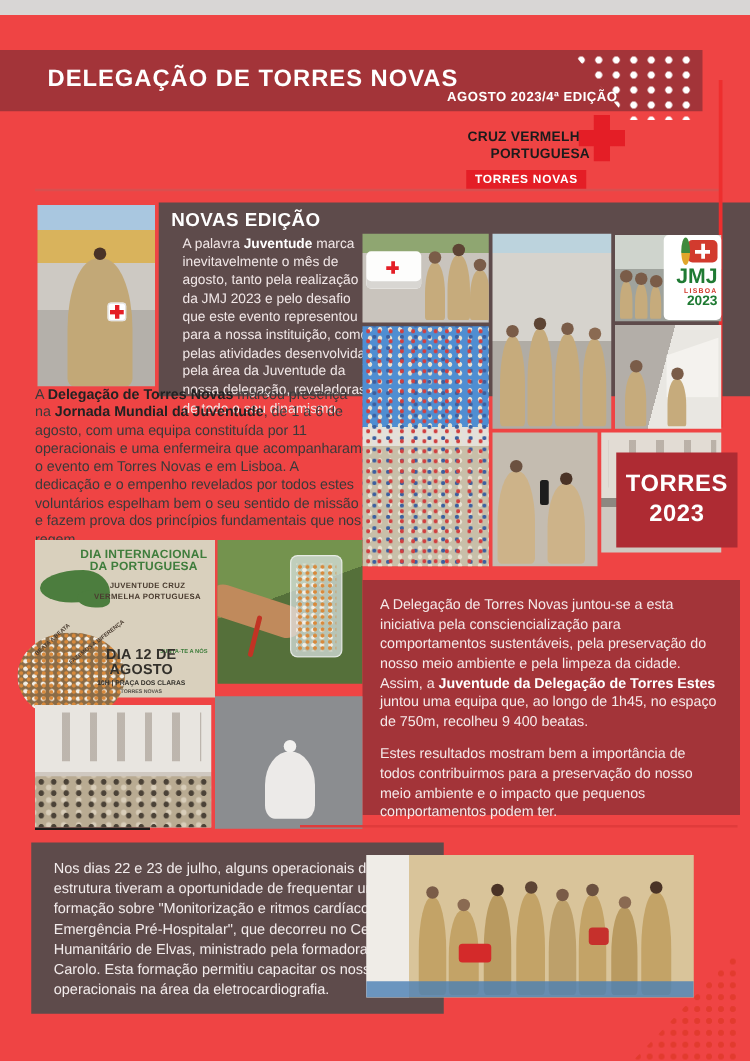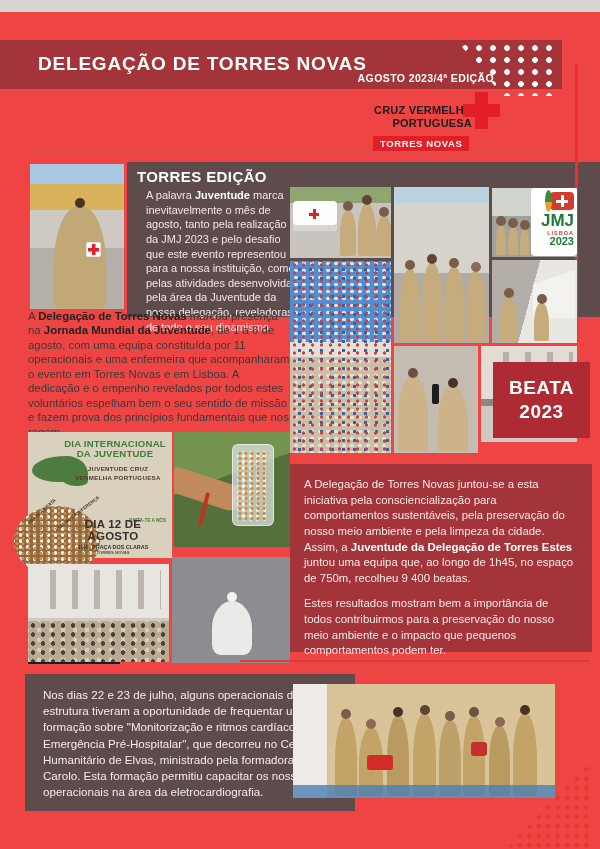--- a/index.html
+++ b/index.html
@@ -158,21 +158,21 @@
 
   <div class="cvp-text">
     <span>CRUZ VERMELHA</span><br>
     <span>PORTUGUESA</span>
   </div>
   <div class="cvp-cross"></div>
   <div class="tn-badge">TORRES NOVAS</div>
   <div class="rule-top"></div>
 
   <div class="dark-rect"></div>
-  <div class="nesta-h">TORRES EDIÇÃO</div>
+  <div class="nesta-h">NOVAS EDIÇÃO</div>
   <div class="nesta-b">A palavra <b>Juventude</b> marca inevitavelmente o mês de agosto, tanto pela realização da JMJ 2023 e pelo desafio que este evento representou para a nossa instituição, como pelas atividades desenvolvidas pela área da Juventude da nossa delegação, reveladoras de todo o seu dinamismo.</div>
   <div class="vline"></div>
 
   <div class="photo ph-man">
     <i class="pp" style="left:24px;bottom:0;width:52px;height:102px;background:#c2a877;--h:#4a3326;"></i>
     <span class="patch" style="left:56px;top:78px;"></span>
   </div>
   <div class="photo ph-amb">
     <span class="van"></span>
     <i class="pp" style="left:50px;height:46px;"></i>
@@ -204,33 +204,33 @@
   <div class="photo ph-crowd"></div>
   <div class="photo ph-radio">
     <i class="pp" style="left:4px;height:74px;width:30px;background:#cdb389;--h:#6b5140;"></i>
     <i class="pp" style="left:44px;height:64px;width:30px;background:#cdb389;--h:#4a3326;"></i>
     <span class="radio-dev"></span>
   </div>
   <div class="photo ph-room">
     <span class="windows"></span>
   </div>
   <div class="agosto">
-    <div>BEATA</div>
+    <div>TORRES</div>
     <div>2023</div>
   </div>
 
   <p class="intro">A <b>Delegação de Torres Novas</b> marcou  presença na <b>Jornada Mundial da Juventude</b>, de 1 a 6 de agosto, com uma equipa constituída por 11 operacionais e uma enfermeira que acompanharam o evento em Torres Novas e em Lisboa.  A dedicação e o empenho revelados por todos estes voluntários espelham bem o seu sentido de missão e fazem prova dos princípios fundamentais que nos regem.</p>
 
   <div class="poster">
     <span class="wmap"></span>
     <span class="wmap2"></span>
     <span class="cigs"></span>
     <div class="poster-title">
       <span>DIA INTERNACIONAL</span><br>
-      <span>DA JUVENTUDE</span>
+      <span>DA PORTUGUESA</span>
     </div>
     <div class="poster-sub">
       <span>JUVENTUDE CRUZ</span><br>
       <span>VERMELHA PORTUGUESA</span>
     </div>
     <span class="poster-diag1">BEATA A BEATA</span>
     <span class="poster-diag2">FAZEMOS A DIFERENÇA</span>
     <span class="poster-note">JUNTA-TE A NÓS</span>
     <div class="poster-date">DIA 12 DE AGOSTO</div>
     <div class="poster-place">10H | PRAÇA DOS CLARAS</div>

